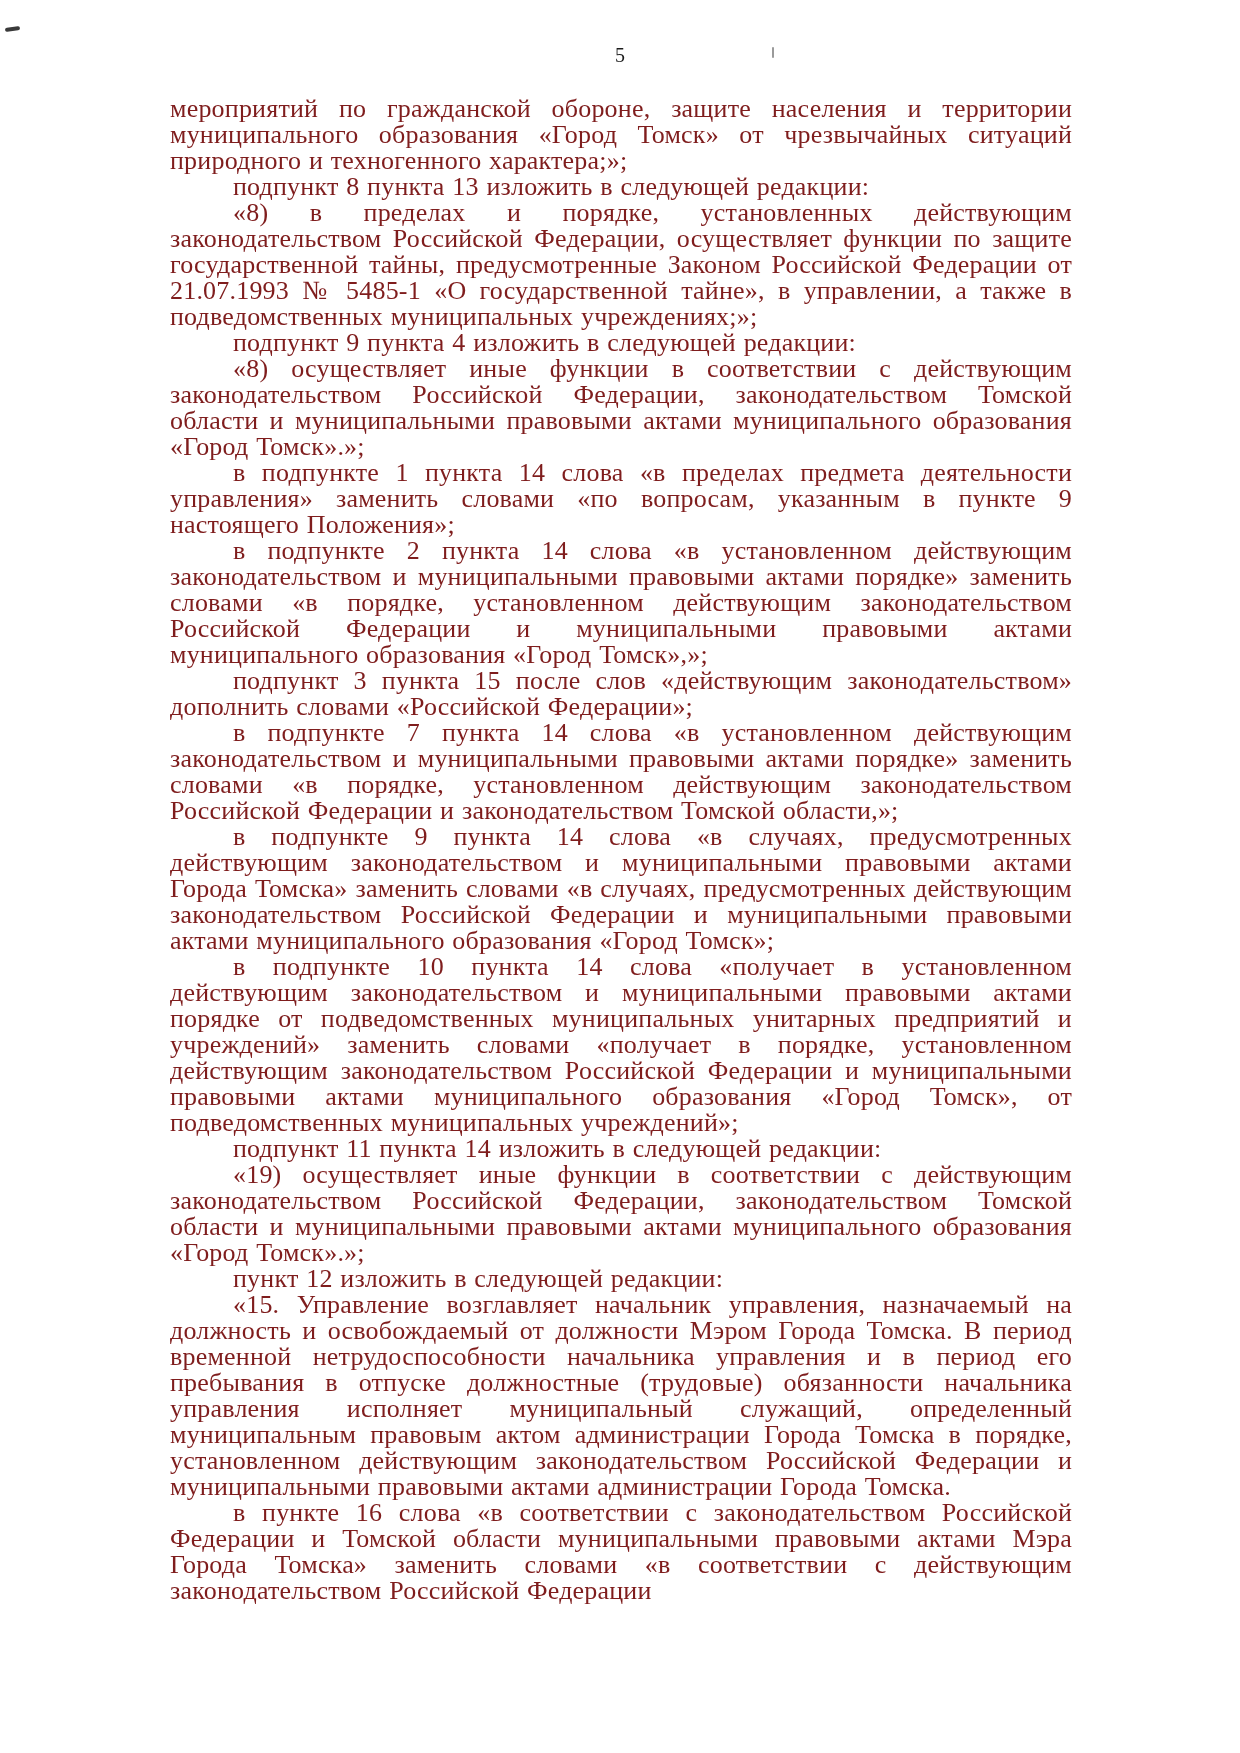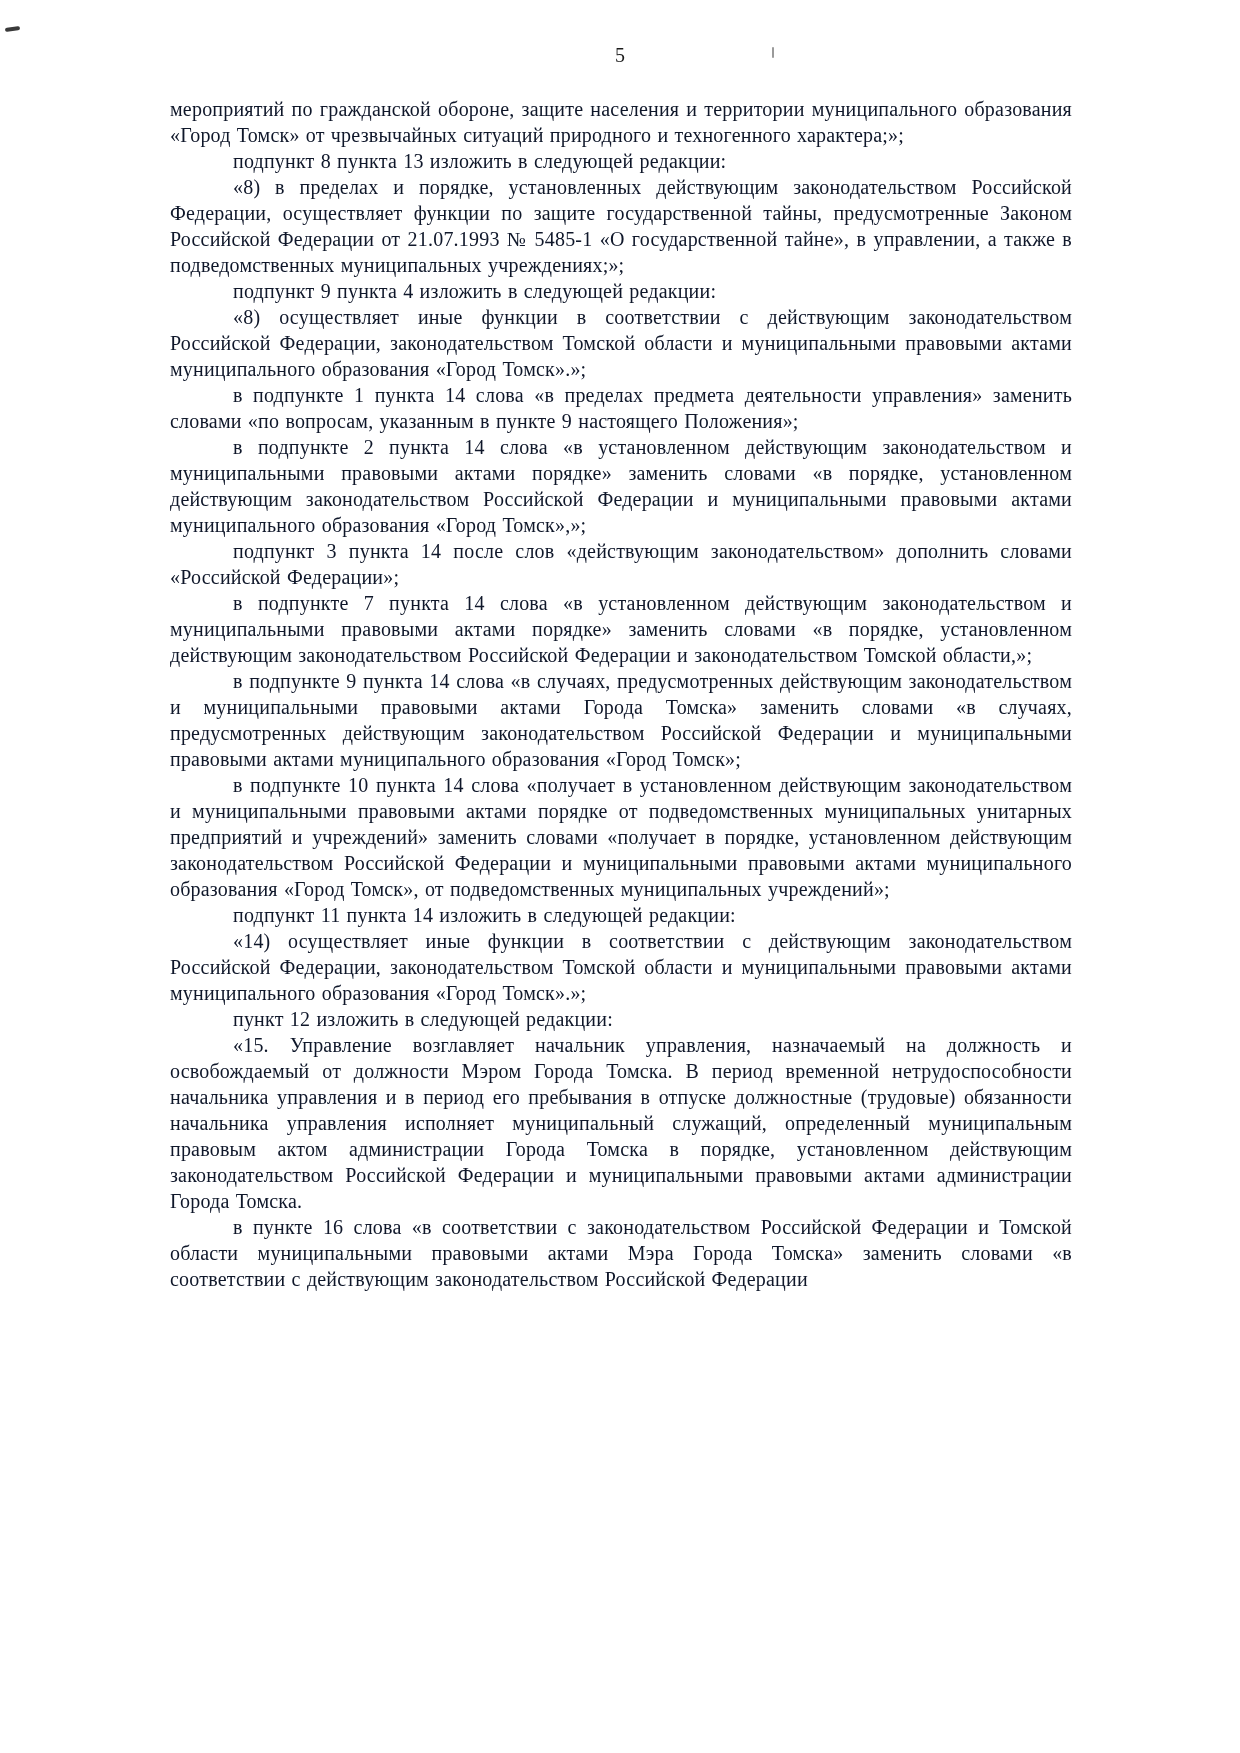--- a/index.html
+++ b/index.html
@@ -28,27 +28,27 @@
     font-size: 20px;
     color: #1a1a1a;
   }
   .content {
     position: absolute;
     top: 96px;
     left: 170px;
     width: 902px;
   }
   .content p {
-    font-size: 20px;
+    font-size: 26px;
     line-height: 26px;
     text-align: justify;
     text-indent: 0;
     letter-spacing: 0.2px;
     word-spacing: 1px;
-    color: #0f172a;
+    color: #7f1d1d;
   }
   .content p.indent {
     text-indent: 63px;
   }
   .artifact {
     position: absolute;
     background: #3a3a3a;
   }
   .artifact.a1 {
     left: 5px;
@@ -75,23 +75,23 @@
   <div class="artifact a2"></div>
   <div class="page-number">5</div>
   <div class="content">
       <p>мероприятий по гражданской обороне, защите населения и территории муниципального образования «Город Томск» от чрезвычайных ситуаций природного и техногенного характера;»;</p>
       <p class="indent">подпункт 8 пункта 13 изложить в следующей редакции:</p>
       <p class="indent">«8) в пределах и порядке, установленных действующим законодательством Российской Федерации, осуществляет функции по защите государственной тайны, предусмотренные Законом Российской Федерации от 21.07.1993 № 5485-1 «О государственной тайне», в управлении, а также в подведомственных муниципальных учреждениях;»;</p>
       <p class="indent">подпункт 9 пункта 4 изложить в следующей редакции:</p>
       <p class="indent">«8) осуществляет иные функции в соответствии с действующим законодательством Российской Федерации, законодательством Томской области и муниципальными правовыми актами муниципального образования «Город Томск».»;</p>
       <p class="indent">в подпункте 1 пункта 14 слова «в пределах предмета деятельности управления» заменить словами «по вопросам, указанным в пункте 9 настоящего Положения»;</p>
       <p class="indent">в подпункте 2 пункта 14 слова «в установленном действующим законодательством и муниципальными правовыми актами порядке» заменить словами «в порядке, установленном действующим законодательством Российской Федерации и муниципальными правовыми актами муниципального образования «Город Томск»,»;</p>
-      <p class="indent">подпункт 3 пункта 14 после слов «действующим законодательством» дополнить словами «Российской Федерации»;</p>
+      <p class="indent">подпункт 3 пункта 15 после слов «действующим законодательством» дополнить словами «Российской Федерации»;</p>
       <p class="indent">в подпункте 7 пункта 14 слова «в установленном действующим законодательством и муниципальными правовыми актами порядке» заменить словами «в порядке, установленном действующим законодательством Российской Федерации и законодательством Томской области,»;</p>
       <p class="indent">в подпункте 9 пункта 14 слова «в случаях, предусмотренных действующим законодательством и муниципальными правовыми актами Города Томска» заменить словами «в случаях, предусмотренных действующим законодательством Российской Федерации и муниципальными правовыми актами муниципального образования «Город Томск»;</p>
       <p class="indent">в подпункте 10 пункта 14 слова «получает в установленном действующим законодательством и муниципальными правовыми актами порядке от подведомственных муниципальных унитарных предприятий и учреждений» заменить словами «получает в порядке, установленном действующим законодательством Российской Федерации и муниципальными правовыми актами муниципального образования «Город Томск», от подведомственных муниципальных учреждений»;</p>
       <p class="indent">подпункт 11 пункта 14 изложить в следующей редакции:</p>
-      <p class="indent">«14) осуществляет иные функции в соответствии с действующим законодательством Российской Федерации, законодательством Томской области и муниципальными правовыми актами муниципального образования «Город Томск».»;</p>
+      <p class="indent">«19) осуществляет иные функции в соответствии с действующим законодательством Российской Федерации, законодательством Томской области и муниципальными правовыми актами муниципального образования «Город Томск».»;</p>
       <p class="indent">пункт 12 изложить в следующей редакции:</p>
       <p class="indent">«15. Управление возглавляет начальник управления, назначаемый на должность и освобождаемый от должности Мэром Города Томска. В период временной нетрудоспособности начальника управления и в период его пребывания в отпуске должностные (трудовые) обязанности начальника управления исполняет муниципальный служащий, определенный муниципальным правовым актом администрации Города Томска в порядке, установленном действующим законодательством Российской Федерации и муниципальными правовыми актами администрации Города Томска.</p>
       <p class="indent">в пункте 16 слова «в соответствии с законодательством Российской Федерации и Томской области муниципальными правовыми актами Мэра Города Томска» заменить словами «в соответствии с действующим законодательством Российской Федерации</p>
     </div>
 </div>
 
 </body></html>

